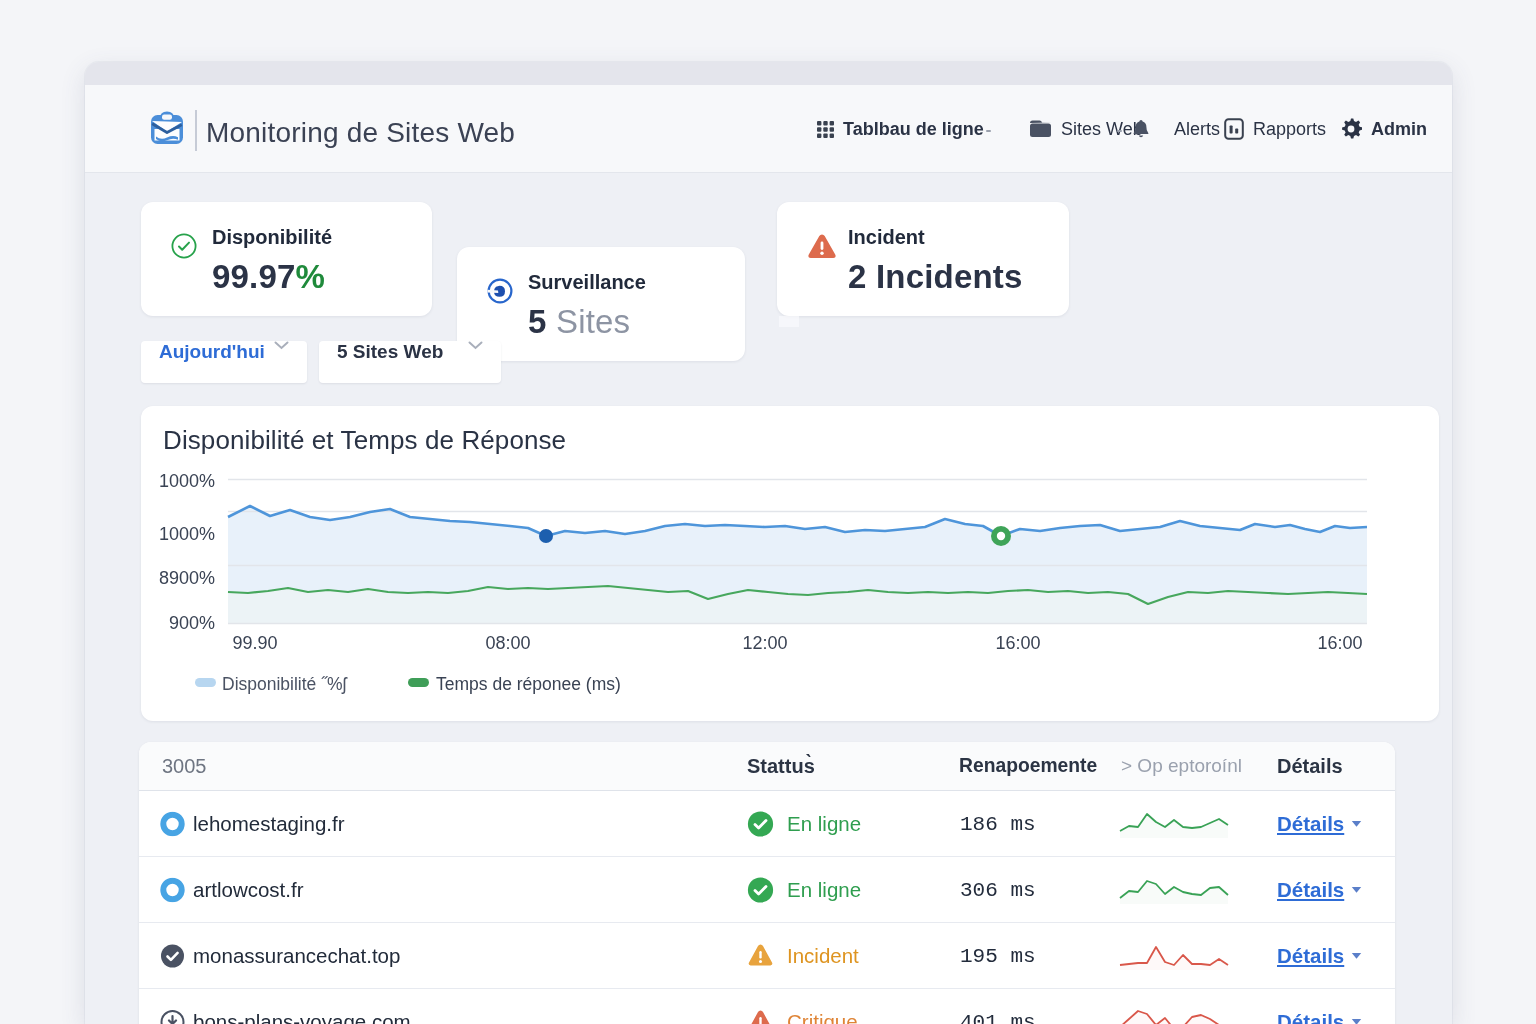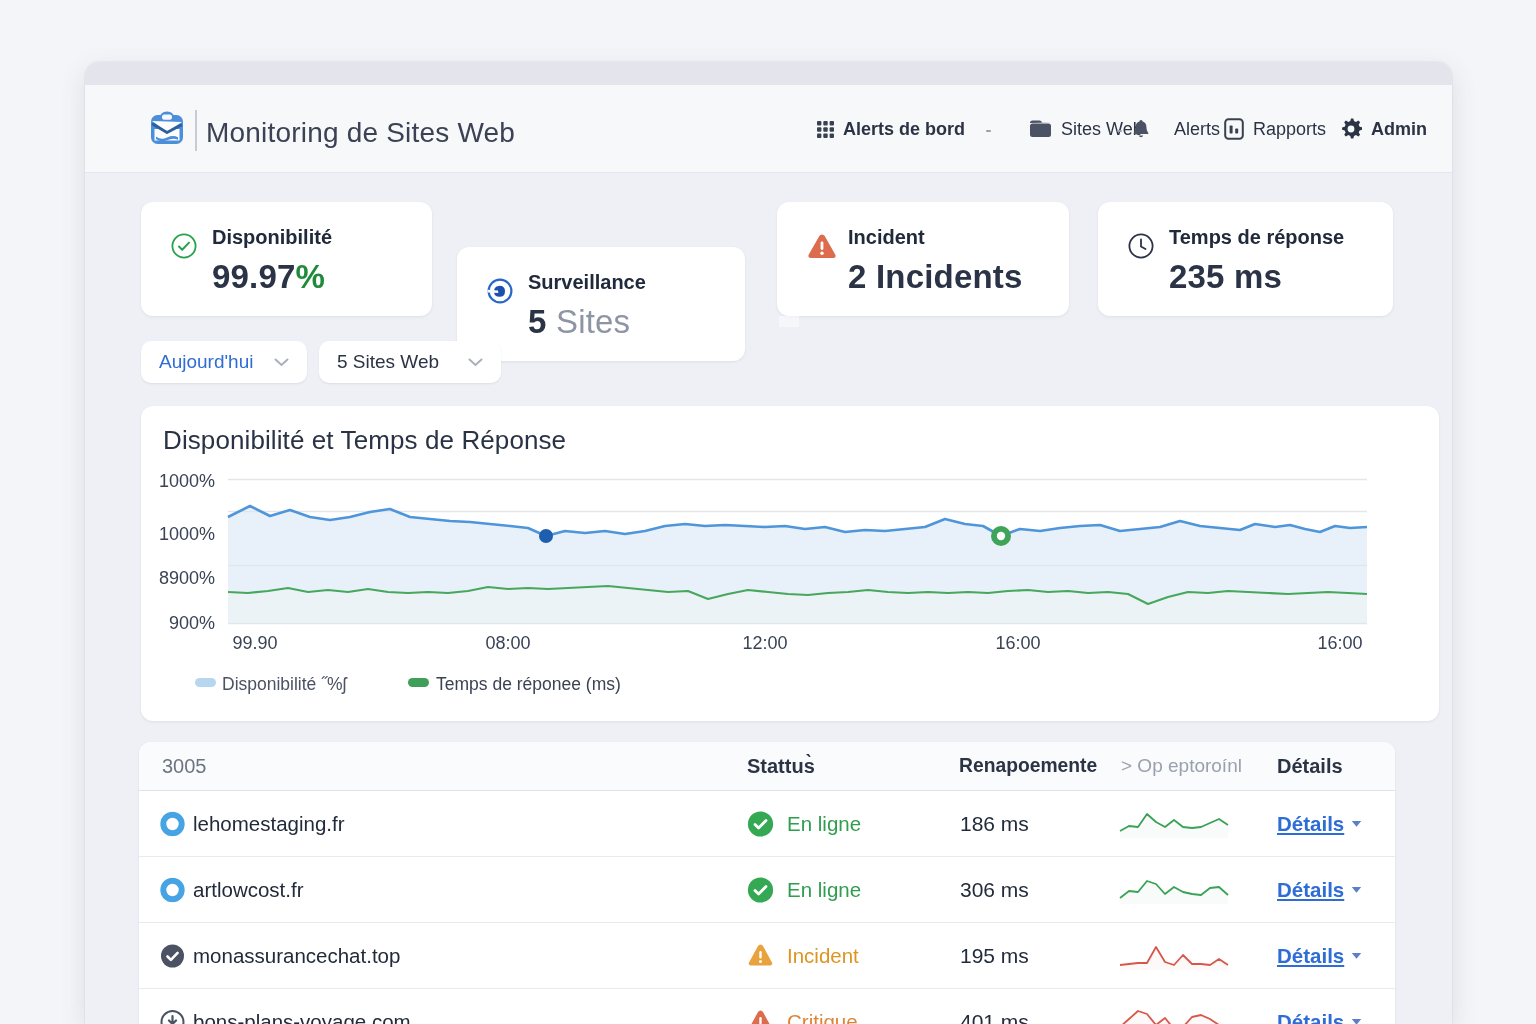--- a/index.html
+++ b/index.html
@@ -26,37 +26,37 @@
   
   .stat { position:absolute; width:291px; height:114px; background:#fff; border-radius:12px;
           box-shadow:0 1px 3px rgba(30,40,70,0.08); }
   .stat .icon { position:absolute; left:30px; top:31px; }
   .stat .lbl { position:absolute; left:71px; top:24px; font-size:20px; font-weight:700; color:#212a3b; }
   .stat .val { position:absolute; left:71px; top:56px; font-size:33px; font-weight:700; color:#2b3346; letter-spacing:0.2px; }
   .stat .val .grn { color:#1f8a3b; }
   .stat .val .gry { color:#8d94a3; font-weight:400; }
 
   
-  .pill { position:absolute; top:341px; height:42px; background:#fff; border-radius:10px;
+  .pill { position:absolute; top:341px; height:42px; background:#fff; border-radius:4px;
           box-shadow:0 1px 2px rgba(30,40,70,0.09); font-size:19px; color:#2b3345;
-          display:flex; align-items:center; }
+          display:flex; align-items:flex-start;font-weight:bold; }
   .pill .chev { margin-left:auto; }
 
   
   .card { position:absolute; background:#fff; border-radius:12px; box-shadow:0 1px 3px rgba(30,40,70,0.08); }
 
   
   .trow { position:absolute; left:0; width:100%; height:66px; border-bottom:1.5px solid #e7eaf0; }
   .trow.thead { top:0; height:49px; border-bottom:1.5px solid #dfe3ea; background:#fafbfc; border-radius:12px 12px 0 0; }
   .trow.thead span { position:absolute; top:50%; transform:translateY(-50%); font-size:20px; font-weight:700; color:#2b3444; white-space:nowrap; }
   .site-ic { position:absolute; left:21px; top:50%; transform:translateY(-50%); }
   .site { position:absolute; left:54px; top:50%; transform:translateY(-50%); font-size:20.5px; color:#222b3a; }
   .st-ic { position:absolute; left:608px; top:50%; transform:translateY(-50%); }
   .status { position:absolute; left:648px; top:50%; transform:translateY(-50%); font-size:20.5px; font-weight:400; }
-  .ms { position:absolute; left:821px; top:50%; transform:translateY(-50%); font-size:21px; color:#232c3c; }
+  .ms { position:absolute; left:821px; top:50%; transform:translateY(-50%); font-size:21px; color:#232c3c;font-family:Liberation Mono, monospace; }
   .spark { position:absolute; left:980px; top:50%; transform:translateY(-50%); }
   .det { position:absolute; left:1138px; top:50%; transform:translateY(-50%); display:flex; align-items:center; gap:7px; }
   .det a { font-size:20.5px; font-weight:700; color:#2e6cd6; text-decoration:underline; }
 </style>
 </head>
 <body>
 <div class="app">
   <div class="chrome"></div>
   <div class="hdr">
     <div class="logo">
@@ -79,21 +79,21 @@
         <rect x="0" y="0" width="4.4" height="4.4" rx="1"></rect>
           <rect x="6.3" y="0" width="4.4" height="4.4" rx="1"></rect>
           <rect x="12.6" y="0" width="4.4" height="4.4" rx="1"></rect>
         <rect x="0" y="6.3" width="4.4" height="4.4" rx="1"></rect>
           <rect x="6.3" y="6.3" width="4.4" height="4.4" rx="1"></rect>
           <rect x="12.6" y="6.3" width="4.4" height="4.4" rx="1"></rect>
         <rect x="0" y="12.6" width="4.4" height="4.4" rx="1"></rect>
           <rect x="6.3" y="12.6" width="4.4" height="4.4" rx="1"></rect>
           <rect x="12.6" y="12.6" width="4.4" height="4.4" rx="1"></rect>
       </svg>
-      <span>Alerts de bord</span>
+      <span>Tablbau de ligne</span>
     </div>
     <div class="ndot" style="left:901px;"></div>
     <div class="nav-item" style="left:944px;">
       <svg width="23" height="18" viewBox="0 0 23 18" fill="#4a5263">
         <path d="M1 3 q0 -2.5 2.5 -2.5 l7 0 q2 0 2.5 2 l10 0 z"></path>
         <rect x="1" y="3.6" width="21" height="13.5" rx="2.5"></rect>
       </svg>
       <span>Sites Web</span>
     </div>
     <div class="ndot" style="left:1032px;"></div>
@@ -145,30 +145,20 @@
   <div class="stat" style="left:692px; top:140px; width:292px;">
     <div class="icon">
       <svg width="30" height="27" viewBox="0 0 30 27">
           <path d="M15 1.5 q1.8 0 2.7 1.6 l10.5 18.5 q1.4 2.9 -1.8 3.4 l-22.8 0 q-3.2 -0.5 -1.8 -3.4 L12.3 3.1 q0.9 -1.6 2.7 -1.6 z" fill="#dd6b4d"></path>
           <rect x="13.6" y="8.5" width="2.8" height="8.5" rx="1.4" fill="#fff"></rect>
           <circle cx="15" cy="20.3" r="1.7" fill="#fff"></circle>
         </svg>
     </div>
     <div class="lbl">Incident</div>
     <div class="val">2 Incidents</div>
-  </div>
-  <div class="stat" style="left:1013px; top:140px; width:295px;">
-    <div class="icon">
-      <svg width="26" height="26" viewBox="0 0 26 26">
-          <circle cx="13" cy="13" r="11.6" fill="none" stroke="#2b3346" stroke-width="1.8"></circle>
-          <path d="M13 6.5 L13 13.5 L17.5 16" fill="none" stroke="#2b3346" stroke-width="1.8" stroke-linecap="round"></path>
-        </svg>
-    </div>
-    <div class="lbl">Temps de réponse</div>
-    <div class="val">235 ms</div>
   </div>
 
   <div style="position:absolute; left:694px; top:254px; width:20px; height:11px; background:rgba(250,251,253,0.65);"></div>
 
   <div class="pill" style="left:56px; top:279px; width:166px; padding:0 18px; color:#2e6cd6;">Aujourd'hui
     <svg class="chev" width="15" height="9" viewBox="0 0 15 9">
         <path d="M1.5 1.5 L7.5 7 L13.5 1.5" fill="none" stroke="#a9afbb" stroke-width="2" stroke-linecap="round"></path>
       </svg>
   </div>
   <div class="pill" style="left:234px; top:279px; width:182px; padding:0 18px;">5 Sites Web

